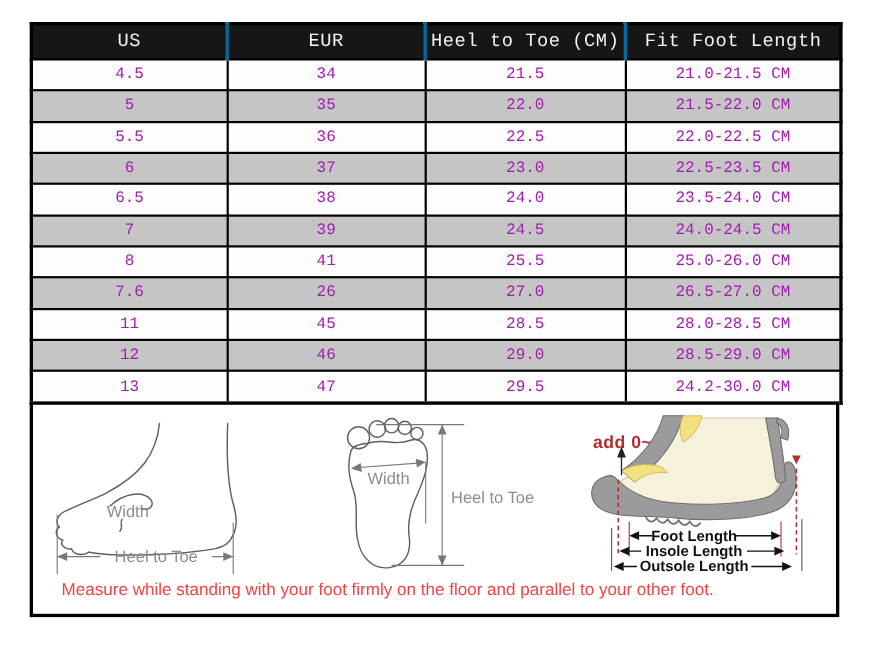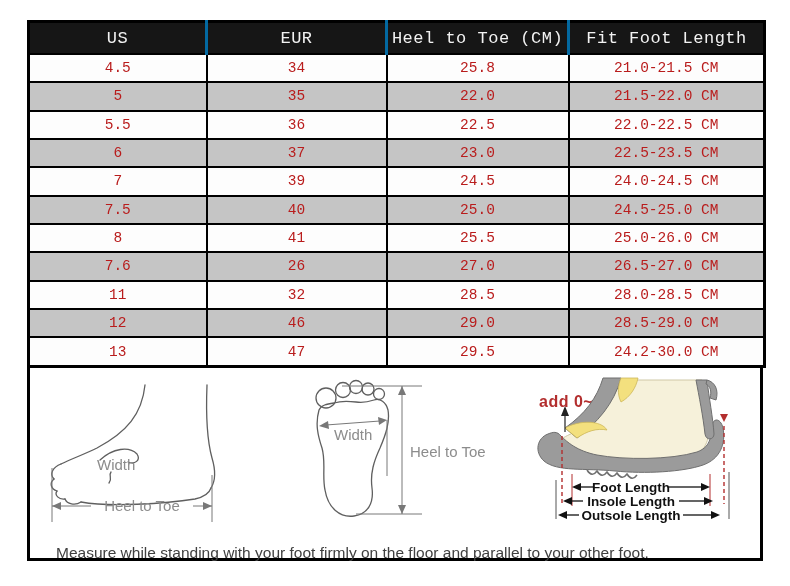--- a/index.html
+++ b/index.html
@@ -7,39 +7,39 @@
         font-family:"Liberation Sans",sans-serif;}
   
   table.size-table{position:absolute;left:27px;top:20px;width:736px;height:348px;
     border-collapse:collapse;table-layout:fixed;border:3px solid #000;
     font-family:"Liberation Mono",monospace;}
   table.size-table th{background:var(--header_bg,#161616);color:var(--header_text,#f2f2f2);
     font-weight:normal;font-size:17px;height:28px;border:2px solid #000;
     letter-spacing:.5px;}
   table.size-table th + th{border-left:3px solid #0369a1;}
   table.size-table td{border:2px solid #000;text-align:center;vertical-align:middle;
-    font-size:14.5px;color:#b91c1c;padding:0;}
+    font-size:14.5px;color:#a21caf;padding:0;}
   table.size-table tbody tr:nth-child(even) td{background:var(--row_alt_bg,#c5c5c5);}
   table.size-table tbody tr:nth-child(odd) td{background:#fdfdfd;}
   
   .diagram-box{position:absolute;left:27px;top:365px;width:736px;height:196px;
     border:3px solid #000;box-sizing:border-box;background:#fff;}
   .diagram-box svg{position:absolute;overflow:visible;}
   .svg-foot-side{left:15px;top:12px;}
   .svg-footprint{left:282px;top:8px;}
   .svg-shoe{left:487px;top:8px;}
   .sketch-label{font-family:"Liberation Sans",sans-serif;font-size:15px;fill:#8c8c8c;}
   .dim-label{font-family:"Liberation Sans",sans-serif;font-size:13.5px;font-weight:bold;fill:#111;}
   .note-red{font-family:"Liberation Sans",sans-serif;font-size:16px;font-weight:bold;
     fill:var(--note_red,#b32e2e);letter-spacing:.5px;}
   .sk{stroke:#5f5f5f;stroke-width:1.3;fill:none;stroke-linecap:round;}
   .dim{stroke:#787878;stroke-width:1;fill:none;}
   .dimhead{fill:#787878;}
-  .caption{position:absolute;left:26px;top:176px;width:690px;
-    font-size:15.5px;color:#404040;}
+  .caption{position:absolute;left:26px;top:160px;width:690px;
+    font-size:15.5px;color:#ef4444;}
 </style>
 </head>
 <body>
 
 <div class="page">
 
   <table class="size-table">
     <colgroup>
         <col style="width:178px">
         <col style="width:180px">
@@ -51,21 +51,21 @@
         <th>US</th>
         <th>EUR</th>
         <th>Heel to Toe (CM)</th>
         <th>Fit Foot Length</th>
       </tr>
     </thead>
     <tbody>
         <tr>
           <td>4.5</td>
           <td>34</td>
-          <td>25.8</td>
+          <td>21.5</td>
           <td>21.0-21.5 CM</td>
         </tr>
         <tr>
           <td>5</td>
           <td>35</td>
           <td>22.0</td>
           <td>21.5-22.0 CM</td>
         </tr>
         <tr>
           <td>5.5</td>
@@ -73,46 +73,46 @@
           <td>22.5</td>
           <td>22.0-22.5 CM</td>
         </tr>
         <tr>
           <td>6</td>
           <td>37</td>
           <td>23.0</td>
           <td>22.5-23.5 CM</td>
         </tr>
         <tr>
+          <td>6.5</td>
+          <td>38</td>
+          <td>24.0</td>
+          <td>23.5-24.0 CM</td>
+        </tr>
+        <tr>
           <td>7</td>
           <td>39</td>
           <td>24.5</td>
           <td>24.0-24.5 CM</td>
         </tr>
         <tr>
-          <td>7.5</td>
-          <td>40</td>
-          <td>25.0</td>
-          <td>24.5-25.0 CM</td>
-        </tr>
-        <tr>
           <td>8</td>
           <td>41</td>
           <td>25.5</td>
           <td>25.0-26.0 CM</td>
         </tr>
         <tr>
           <td>7.6</td>
           <td>26</td>
           <td>27.0</td>
           <td>26.5-27.0 CM</td>
         </tr>
         <tr>
           <td>11</td>
-          <td>32</td>
+          <td>45</td>
           <td>28.5</td>
           <td>28.0-28.5 CM</td>
         </tr>
         <tr>
           <td>12</td>
           <td>46</td>
           <td>29.0</td>
           <td>28.5-29.0 CM</td>
         </tr>
         <tr>

